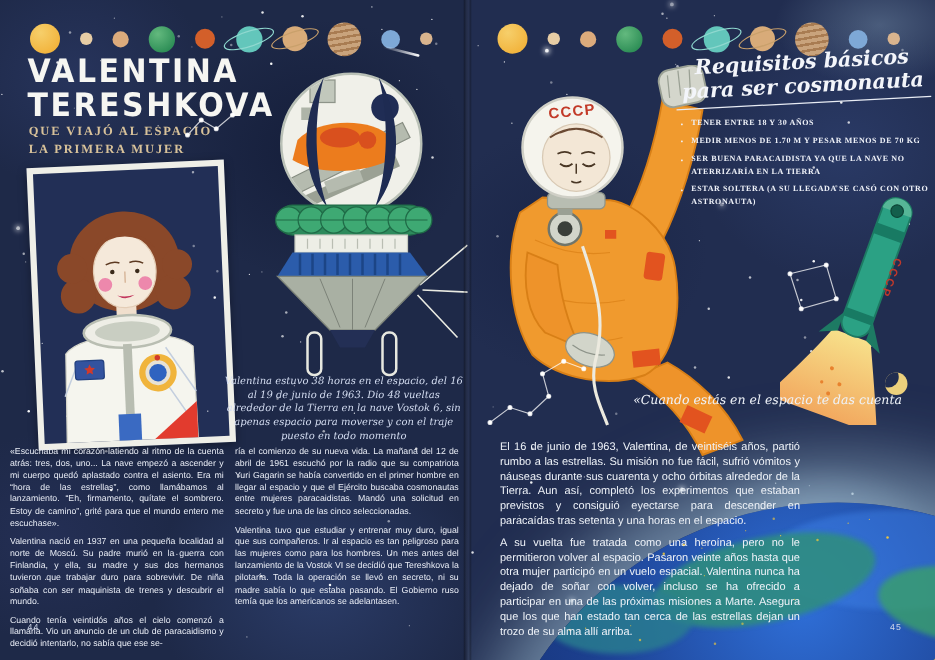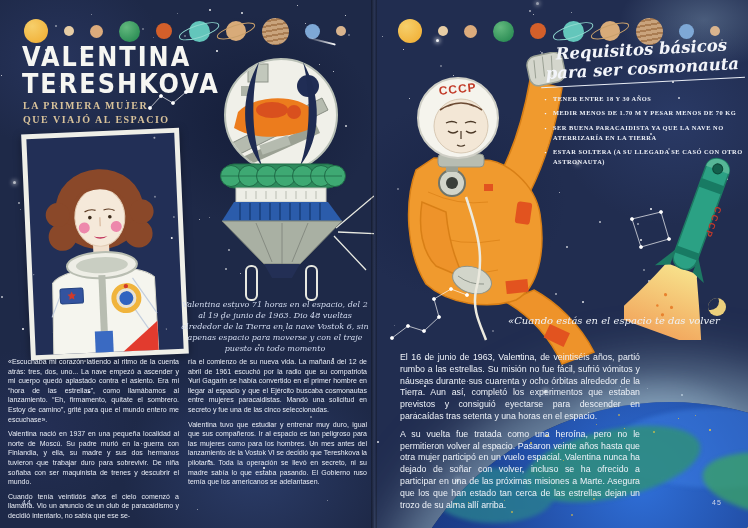--- a/index.html
+++ b/index.html
@@ -204,22 +204,22 @@
         <span class="planet" style="height: 15px; width: 15px; background: rgb(126, 168, 214);"></span>
         <span class="planet" style="height: 10px; width: 10px; background: rgb(217, 180, 142);"></span>
       </div>
     <div class="comet"></div>
 
     <h1 class="title">
       <span>VALENTINA</span>
       <span>TERESHKOVA</span>
     </h1>
     <div class="subtitle">
+      <span>QUE VIAJÓ AL ESPACIO</span>
       <span>LA PRIMERA MUJER</span>
-      <span>QUE VIAJÓ AL ESPACIO</span>
     </div>
 
     <div class="portrait">
       <div class="portrait-inner">
         <svg width="140" height="207" viewBox="0 0 140 207">
           <ellipse cx="70" cy="62" rx="44" ry="40" fill="#8a4829"></ellipse>
           <circle cx="32" cy="88" r="14" fill="#8a4829"></circle>
             <circle cx="108" cy="88" r="14" fill="#8a4829"></circle>
           <circle cx="28" cy="66" r="12" fill="#8a4829"></circle>
             <circle cx="112" cy="66" r="12" fill="#8a4829"></circle>
@@ -302,21 +302,21 @@
       <path d="M50,143 v8 M60,143 v8 M70,143 v8 M80,143 v8 M90,143 v8 M100,143 v8 M110,143 v8 M120,143 v8" stroke="#b9bdb2" stroke-width="1"></path>
       <polygon points="38,154 132,154 146,173 26,173" fill="#2b5cab"></polygon>
       <path d="M44,155 v17 M54,155 v17 M64,155 v17 M74,155 v17 M84,155 v17 M94,155 v17 M104,155 v17 M114,155 v17 M124,155 v17" stroke="#1c4586" stroke-width="2"></path>
       <polygon points="26,173 146,173 104,216 68,216" fill="#a9b0a3" stroke="#7c8278"></polygon>
       <path d="M60,175 L76,214 M86,175 L86,216 M112,175 L96,214" stroke="#7c8278" stroke-width=".8"></path>
       <polygon points="68,216 104,216 96,230 76,230" fill="#232f55"></polygon>
       <rect x="50" y="218" width="11" height="34" rx="5" fill="none" stroke="#e7e8e0" stroke-width="2"></rect>
       <rect x="110" y="218" width="11" height="34" rx="5" fill="none" stroke="#e7e8e0" stroke-width="2"></rect>
     </svg>
 
-    <div class="caption">Valentina estuvo 71 horas en el espacio, del 2 al 19 de junio de 1963. Dio 48 vueltas alrededor de la Tierra en la nave Vostok 6, sin apenas espacio para moverse y con el traje puesto en todo momento</div>
+    <div class="caption">Valentina estuvo 38 horas en el espacio, del 16 al 19 de junio de 1963. Dio 48 vueltas alrededor de la Tierra en la nave Vostok 6, sin apenas espacio para moverse y con el traje puesto en todo momento</div>
 
     <div class="col col1">
       <p>«Escuchaba mi corazón latiendo al ritmo de la cuenta atrás: tres, dos, uno... La nave empezó a ascender y mi cuerpo quedó aplastado contra el asiento. Era mi “hora de las estrellas”, como llamábamos al lanzamiento. “Eh, firmamento, quítate el sombrero. Estoy de camino”, grité para que el mundo entero me escuchase».</p>
       <p>Valentina nació en 1937 en una pequeña localidad al norte de Moscú. Su padre murió en la guerra con Finlandia, y ella, su madre y sus dos hermanos tuvieron que trabajar duro para sobrevivir. De niña soñaba con ser maquinista de trenes y descubrir el mundo.</p>
       <p>Cuando tenía veintidós años el cielo comenzó a llamarla. Vio un anuncio de un club de paracaidismo y decidió intentarlo, no sabía que ese se-</p>
     </div>
     <div class="col col2">
       <p>ría el comienzo de su nueva vida. La mañana del 12 de abril de 1961 escuchó por la radio que su compatriota Yuri Gagarin se había convertido en el primer hombre en llegar al espacio y que el Ejército buscaba cosmonautas entre mujeres paracaidistas. Mandó una solicitud en secreto y fue una de las cinco seleccionadas.</p>
       <p>Valentina tuvo que estudiar y entrenar muy duro, igual que sus compañeros. Ir al espacio es tan peligroso para las mujeres como para los hombres. Un mes antes del lanzamiento de la Vostok VI se decidió que Tereshkova la pilotaría. Toda la operación se llevó en secreto, ni su madre sabía lo que estaba pasando. El Gobierno ruso temía que los americanos se adelantasen.</p>
     </div>
@@ -518,21 +518,21 @@
         <rect x="54" y="100" width="24" height="7" fill="#187a63"></rect>
         <text x="66" y="55" text-anchor="middle" font-size="9" font-weight="bold" fill="#c0392b" letter-spacing="2" transform="rotate(90 66 66)" font-family="Liberation Sans, sans-serif">CCCP</text>
       </g>
     </svg>
 
     <div class="moon">
         <i></i>
       </div>
 
     <div class="quote">
-      <span>«Cuando estás en el espacio te das volver</span>
+      <span>«Cuando estás en el espacio te das cuenta</span>
     </div>
 
     <div class="rcol">
       <p>El 16 de junio de 1963, Valentina, de veintiséis años, partió rumbo a las estrellas. Su misión no fue fácil, sufrió vómitos y náuseas durante sus cuarenta y ocho órbitas alrededor de la Tierra. Aun así, completó los experimentos que estaban previstos y consiguió eyectarse para descender en paracaídas tras setenta y una horas en el espacio.</p>
       <p>A su vuelta fue tratada como una heroína, pero no le permitieron volver al espacio. Pasaron veinte años hasta que otra mujer participó en un vuelo espacial. Valentina nunca ha dejado de soñar con volver, incluso se ha ofrecido a participar en una de las próximas misiones a Marte. Asegura que los que han estado tan cerca de las estrellas dejan un trozo de su alma allí arriba.</p>
     </div>
 
     <div class="pagenum pn-right">45</div>
   </div>
 

